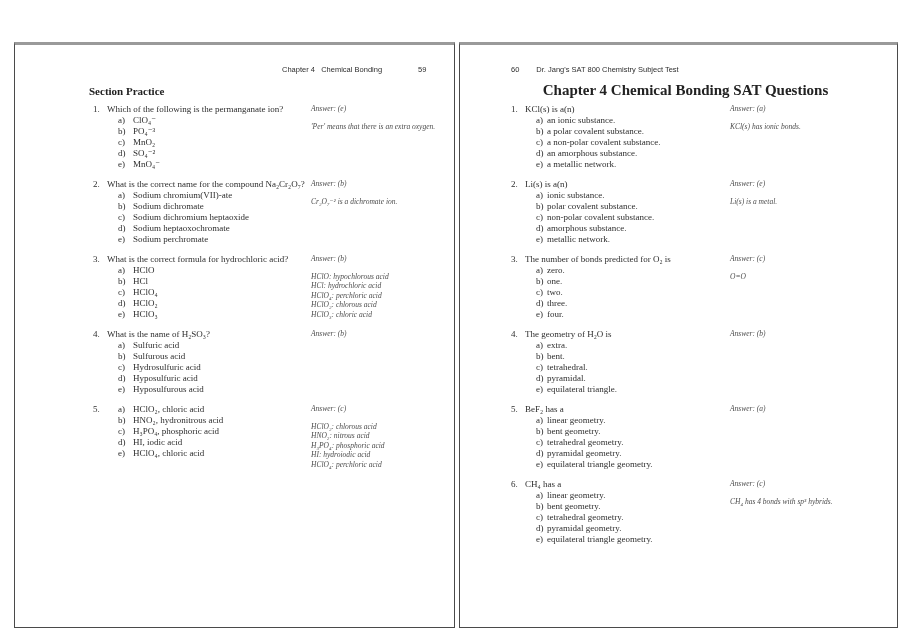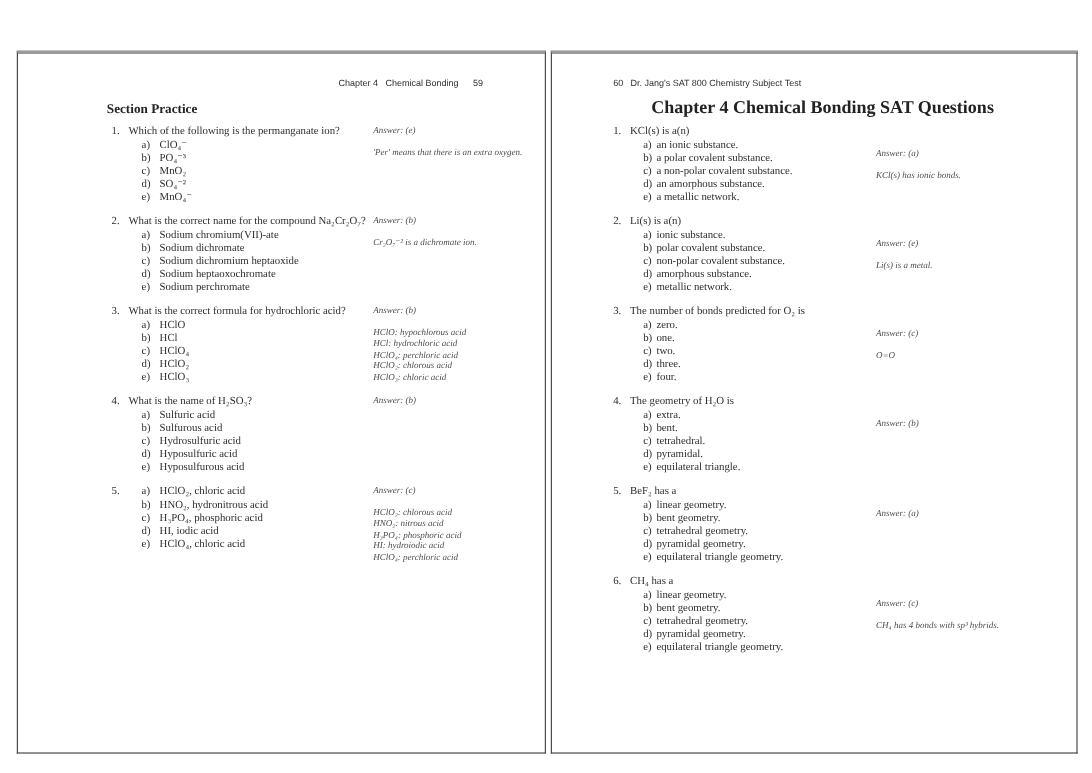--- a/index.html
+++ b/index.html
@@ -14,22 +14,22 @@
     box-sizing:border-box;
   }
   .page-left{left:14px;width:441px;}
   .page-right{left:459px;width:439px;}
 
   .runhead{
     position:absolute;top:20px;display:flex;align-items:baseline;
     font-family:"Liberation Sans","DejaVu Sans",sans-serif;
     font-size:7.5px;color:#2e2e2e;white-space:pre;
   }
-  .page-left .runhead{left:267px;gap:12px;}
-  .page-right .runhead{left:51px;gap:6px;}
+  .page-left .runhead{left:267px;gap:36px;}
+  .page-right .runhead{left:51px;gap:17px;}
 
   .section-title{
     position:absolute;top:40px;left:74px;
     font-weight:bold;font-size:11px;color:#222;
   }
   .sat-title{
     position:absolute;top:37px;left:14px;right:0;text-align:center;
     font-weight:bold;font-size:15px;color:#222;
   }
 
@@ -41,21 +41,21 @@
   .qnum{position:absolute;left:0;top:0;}
   .qtext{width:212px;}
   .opt{display:flex;padding-left:11px;width:205px;}
   .ol{flex:0 0 15px;}
   .page-right .ol{flex:0 0 11px;}
   .ot{white-space:pre;}
 
   .note-col{position:absolute;top:0;width:137px;font-style:italic;
     font-size:7.5px;line-height:9.5px;color:#4d4d4d;}
   .page-left .note-col{left:218px;}
-  .page-right .note-col{left:219px;margin-top:19px;}
+  .page-right .note-col{left:219px;}
   .ans{margin-bottom:8px;}
   .note{white-space:pre-line;}
 </style>
 </head>
 <body>
 
 <div class="page page-left">
   <div class="runhead">
     <span>Chapter 4   Chemical Bonding</span>
     <span>59</span>

